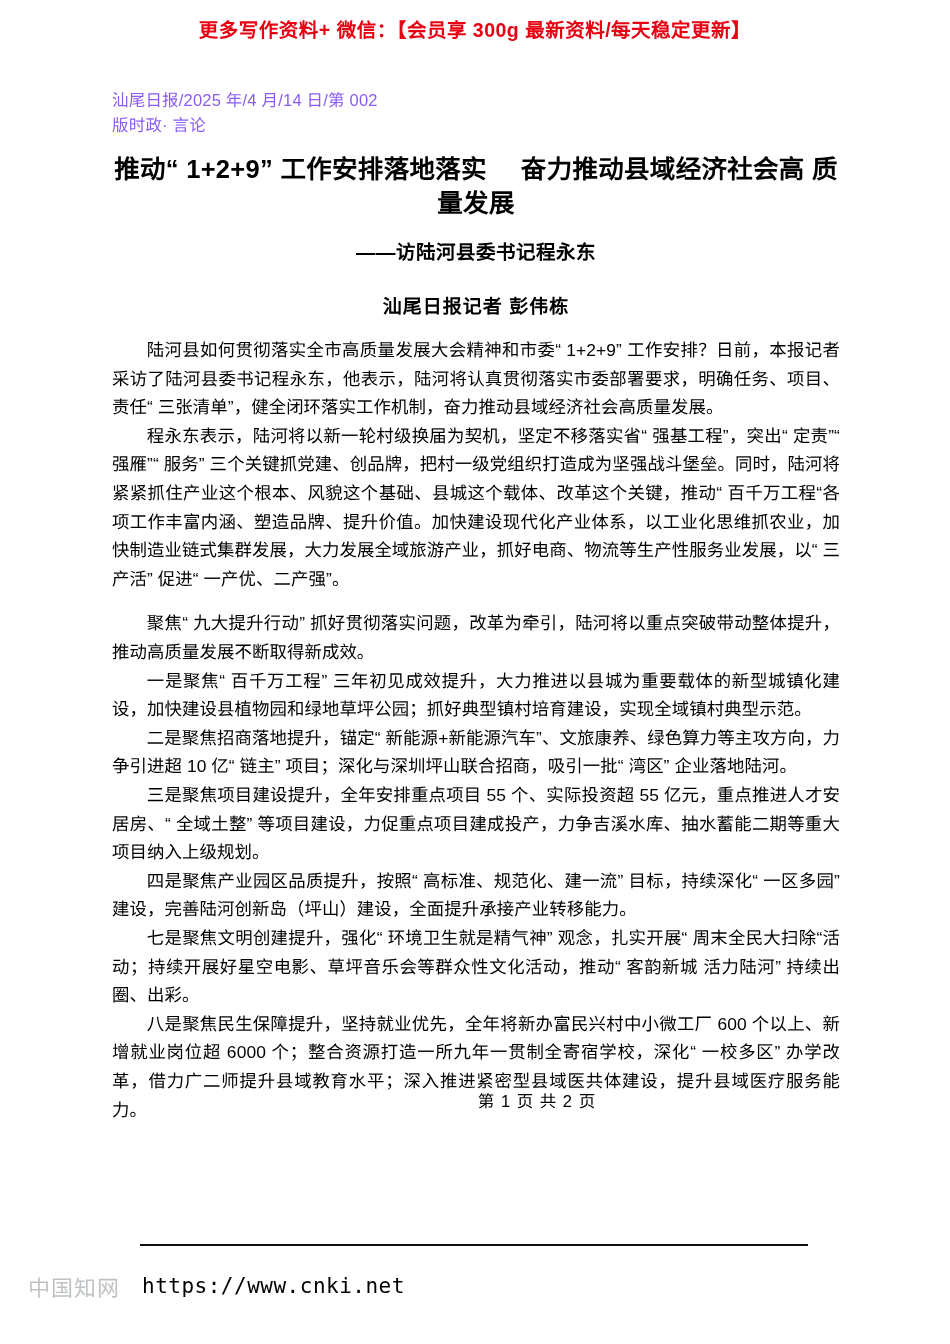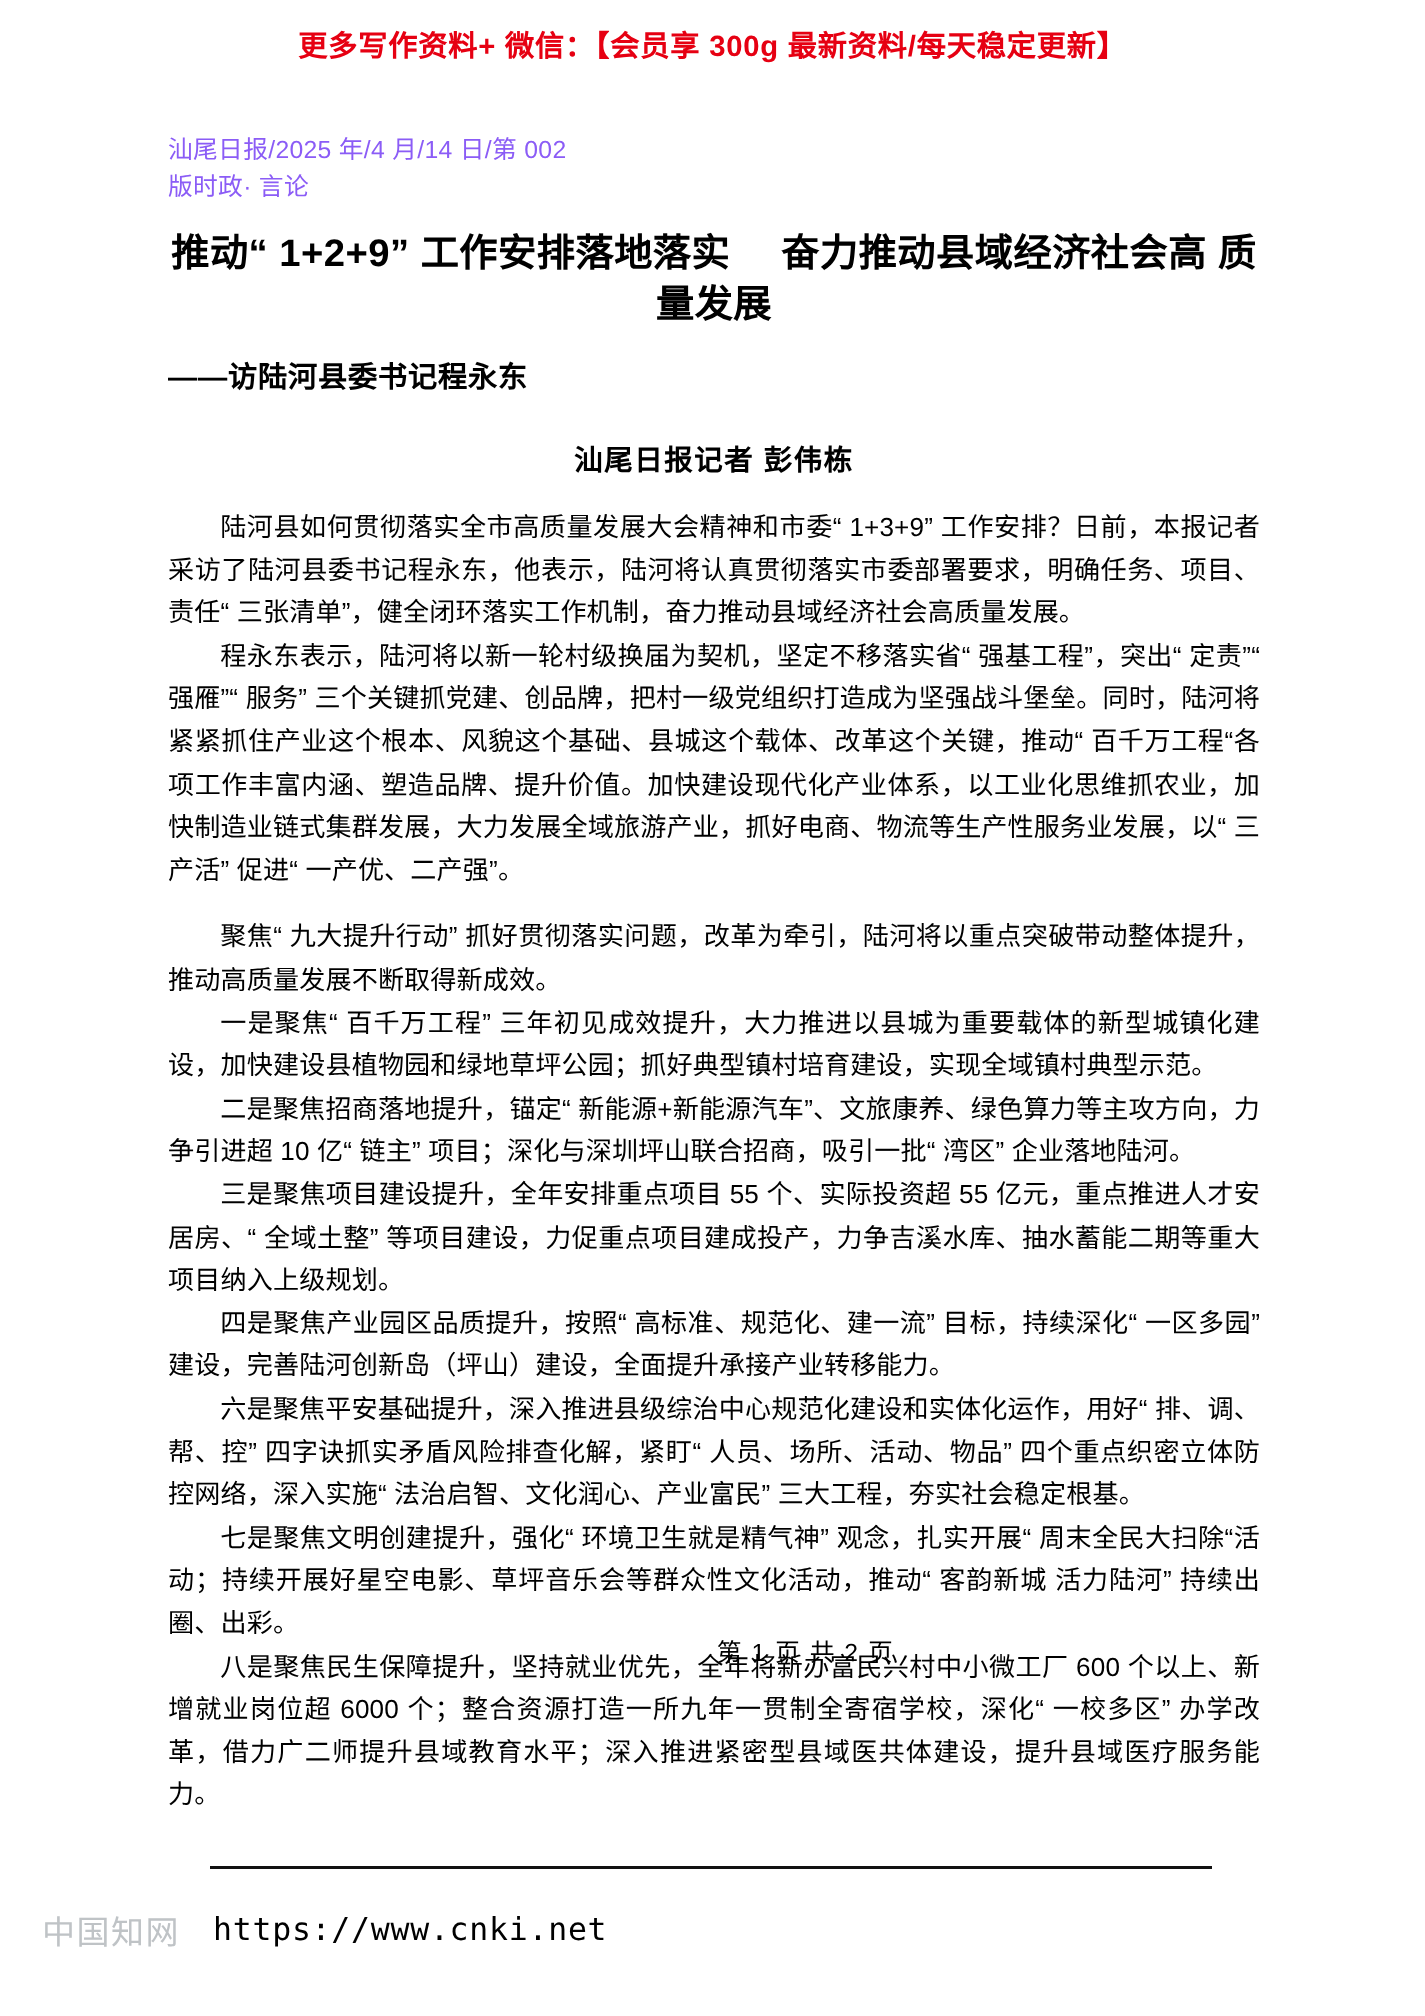--- a/index.html
+++ b/index.html
@@ -60,20 +60,21 @@
     line-height: 34px;
     text-align: center;
     letter-spacing: 0.3px;
   }
   .headline .seg-gap { display: inline-block; width: 34px; }
 
   .subhead {
     margin-top: 3px;
     font-size: 19.5px;
     font-weight: bold;
+    text-align: center;
     line-height: 30px;
     letter-spacing: 0.5px;
   }
 
   .byline {
     margin-top: 24px;
     margin-bottom: 18px;
     font-size: 19px;
     font-weight: bold;
     text-align: center;
@@ -159,28 +160,27 @@
 
     <h1 class="headline">
       <span>推动“ 1+2+9” 工作安排落地落实</span><span class="seg-gap"></span><span>奋力推动县域经济社会高</span>
       <span>质量发展</span>
     </h1>
 
     <div class="subhead">——访陆河县委书记程永东</div>
 
     <div class="byline">汕尾日报记者  彭伟栋</div>
 
-    <p class="body-para">陆河县如何贯彻落实全市高质量发展大会精神和市委“ 1+3+9” 工作安排？日前，本报记者采访了陆河县委书记程永东，他表示，陆河将认真贯彻落实市委部署要求，明确任务、项目、责任“ 三张清单”，健全闭环落实工作机制，奋力推动县域经济社会高质量发展。</p>
+    <p class="body-para">陆河县如何贯彻落实全市高质量发展大会精神和市委“ 1+2+9” 工作安排？日前，本报记者采访了陆河县委书记程永东，他表示，陆河将认真贯彻落实市委部署要求，明确任务、项目、责任“ 三张清单”，健全闭环落实工作机制，奋力推动县域经济社会高质量发展。</p>
     <p class="body-para">程永东表示，陆河将以新一轮村级换届为契机，坚定不移落实省“ 强基工程”，突出“ 定责”“ 强雁”“ 服务” 三个关键抓党建、创品牌，把村一级党组织打造成为坚强战斗堡垒。同时，陆河将紧紧抓住产业这个根本、风貌这个基础、县城这个载体、改革这个关键，推动“ 百千万工程“各项工作丰富内涵、塑造品牌、提升价值。加快建设现代化产业体系，以工业化思维抓农业，加快制造业链式集群发展，大力发展全域旅游产业，抓好电商、物流等生产性服务业发展，以“ 三产活” 促进“ 一产优、二产强”。</p>
     <p class="body-para spaced-before">聚焦“ 九大提升行动” 抓好贯彻落实问题，改革为牵引，陆河将以重点突破带动整体提升，推动高质量发展不断取得新成效。</p>
     <p class="body-para">一是聚焦“ 百千万工程” 三年初见成效提升，大力推进以县城为重要载体的新型城镇化建设，加快建设县植物园和绿地草坪公园；抓好典型镇村培育建设，实现全域镇村典型示范。</p>
     <p class="body-para">二是聚焦招商落地提升，锚定“ 新能源+新能源汽车”、文旅康养、绿色算力等主攻方向，力争引进超 10 亿“ 链主” 项目；深化与深圳坪山联合招商，吸引一批“ 湾区” 企业落地陆河。</p>
     <p class="body-para">三是聚焦项目建设提升，全年安排重点项目 55 个、实际投资超 55 亿元，重点推进人才安居房、“ 全域土整” 等项目建设，力促重点项目建成投产，力争吉溪水库、抽水蓄能二期等重大项目纳入上级规划。</p>
     <p class="body-para">四是聚焦产业园区品质提升，按照“ 高标准、规范化、建一流” 目标，持续深化“ 一区多园” 建设，完善陆河创新岛（坪山）建设，全面提升承接产业转移能力。</p>
-    <p class="body-para">六是聚焦平安基础提升，深入推进县级综治中心规范化建设和实体化运作，用好“ 排、调、帮、控” 四字诀抓实矛盾风险排查化解，紧盯“ 人员、场所、活动、物品” 四个重点织密立体防控网络，深入实施“ 法治启智、文化润心、产业富民” 三大工程，夯实社会稳定根基。</p>
     <p class="body-para">七是聚焦文明创建提升，强化“ 环境卫生就是精气神” 观念，扎实开展“ 周末全民大扫除“活动；持续开展好星空电影、草坪音乐会等群众性文化活动，推动“ 客韵新城 活力陆河” 持续出圈、出彩。</p>
     <p class="body-para">八是聚焦民生保障提升，坚持就业优先，全年将新办富民兴村中小微工厂 600 个以上、新增就业岗位超 6000 个；整合资源打造一所九年一贯制全寄宿学校，深化“ 一校多区” 办学改革，借力广二师提升县域教育水平；深入推进紧密型县域医共体建设，提升县域医疗服务能力。</p>
 
   </div>
 
   <div class="page-footer">
     <span class="inner">第 1 页 共 2 页</span>
   </div>
 
   <div class="bottom-rule"></div>

